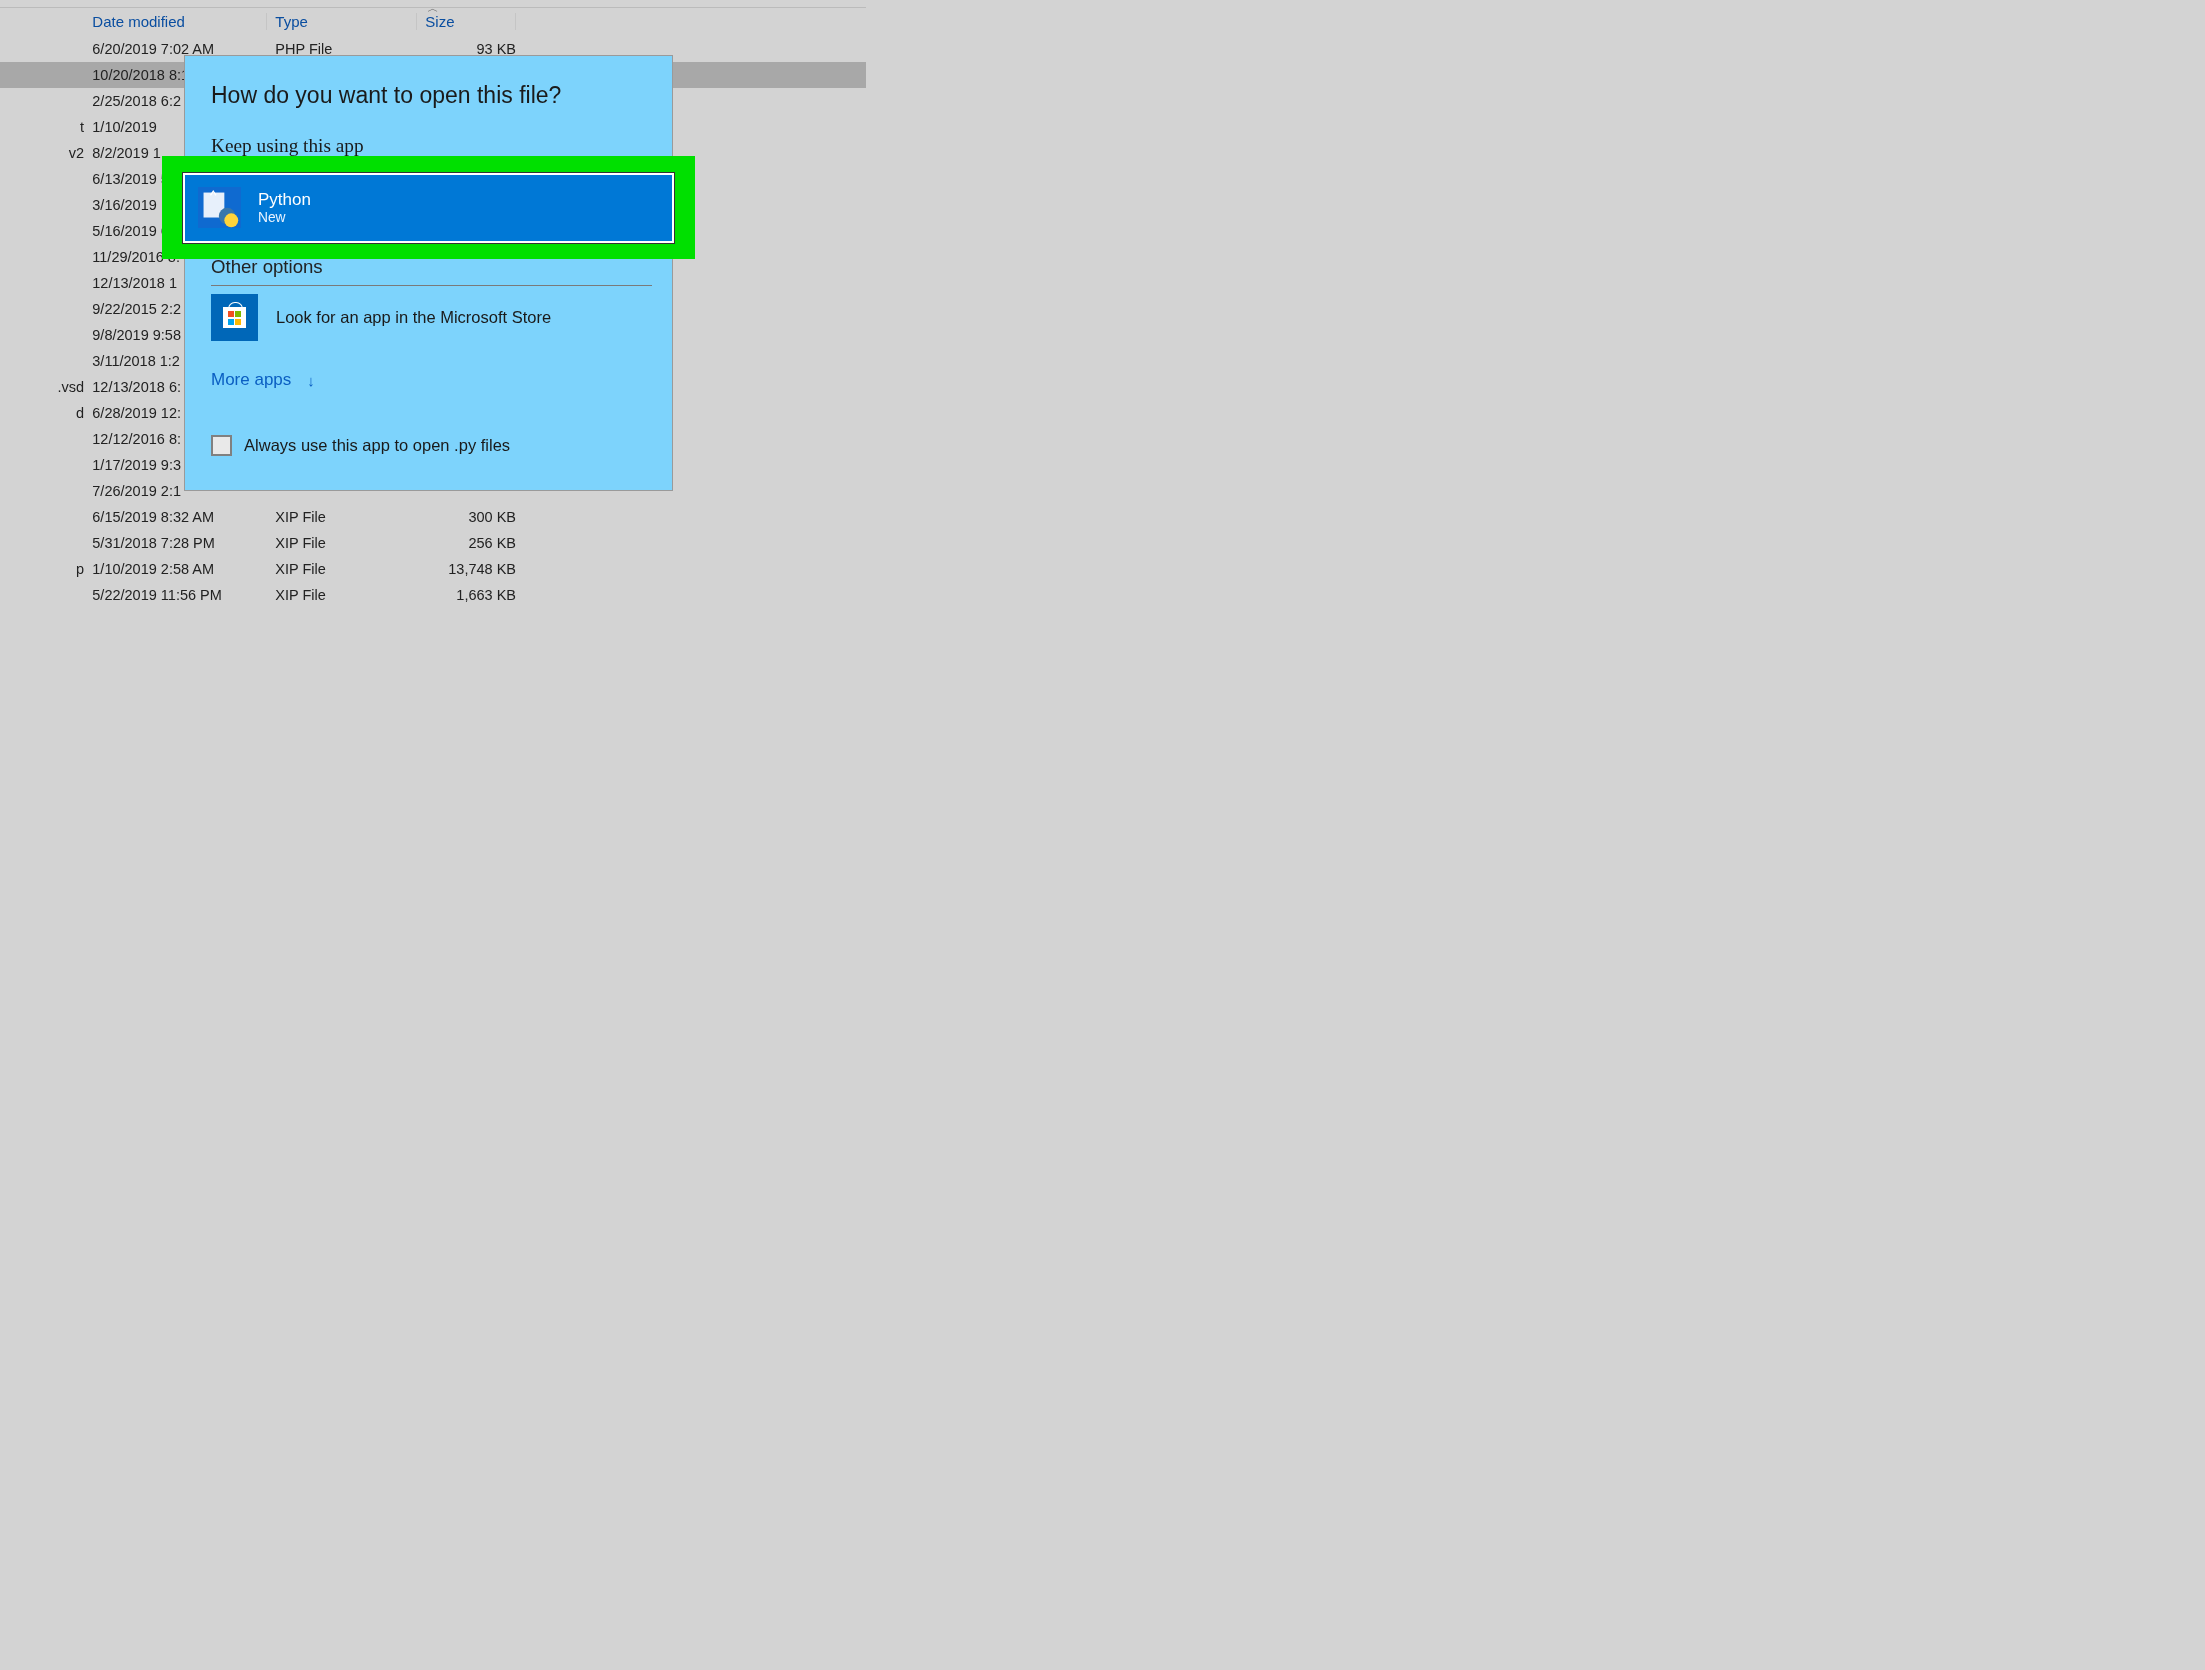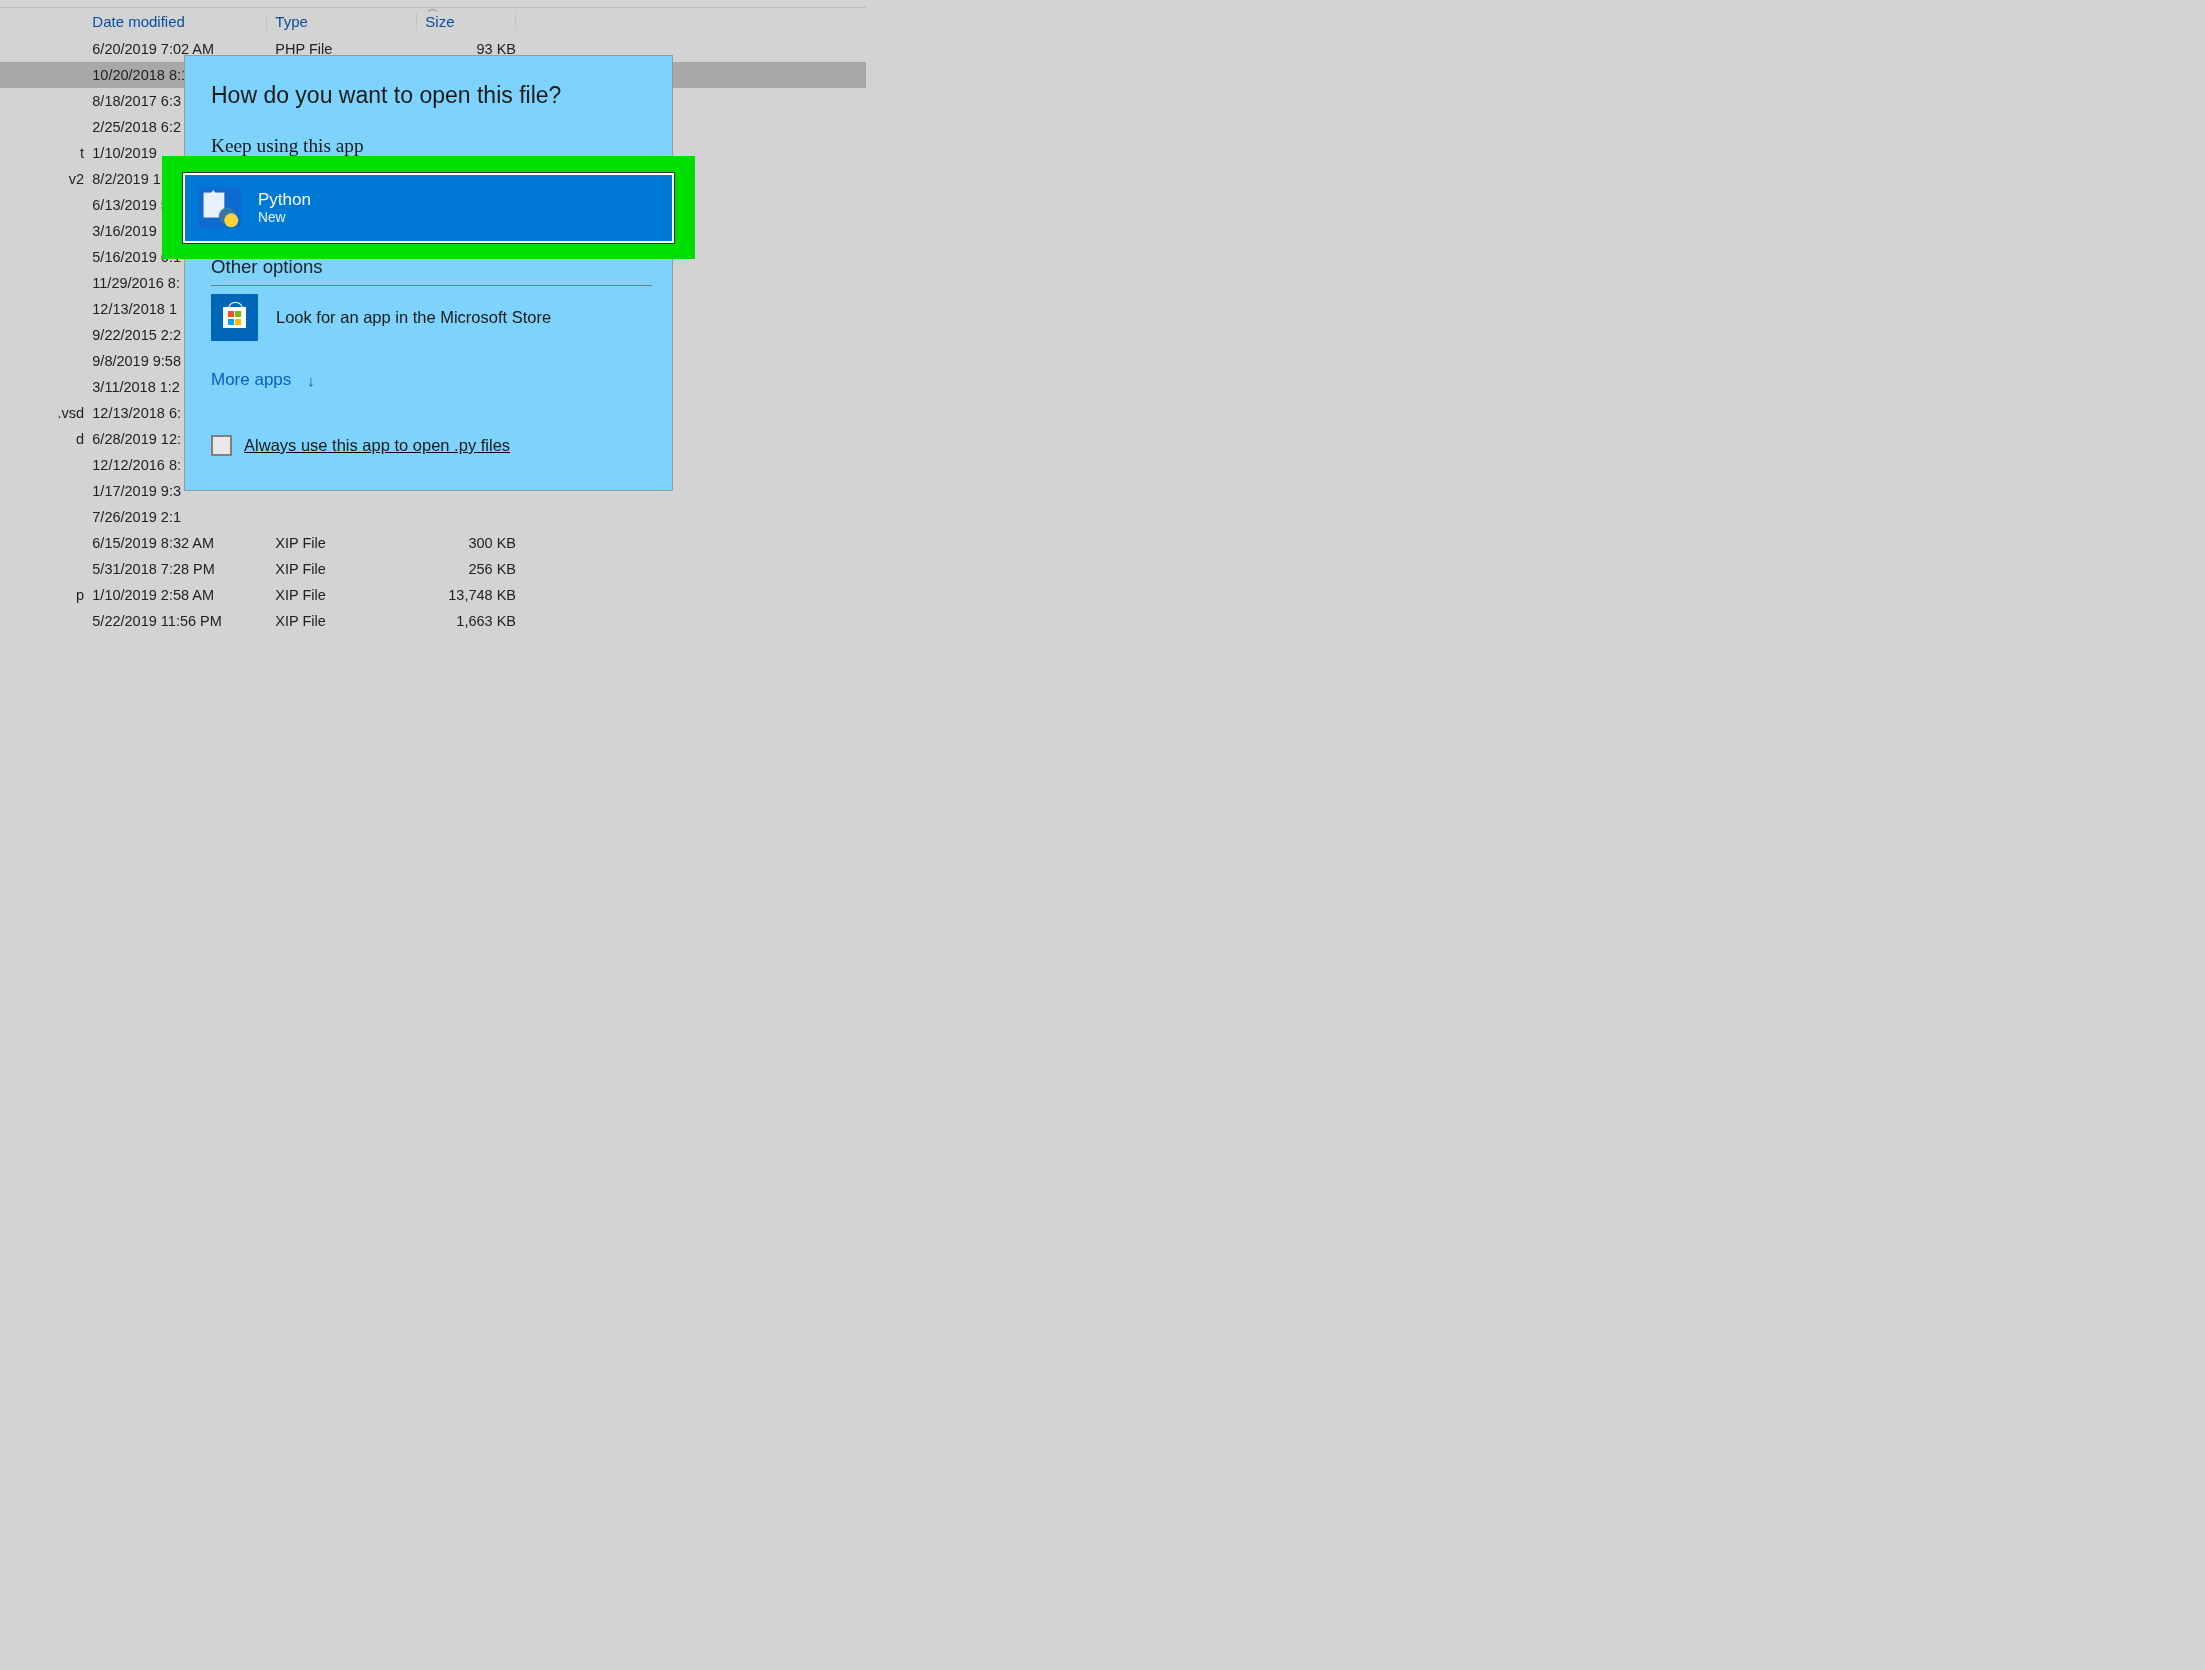--- a/index.html
+++ b/index.html
@@ -222,21 +222,20 @@
   .down-arrow {
     font-size: 15px;
   }
   .always-row {
     position: absolute;
     left: 26px;
     top: 379px;
     display: flex;
     align-items: center;
     gap: 12.4px;
-    text-decoration: underline;
   }
   .checkbox {
     width: 20.7px;
     height: 20.7px;
     border: 2.1px solid #808080;
     background: #e9e9e9;
   }
   .always-label {
     font-size: 16.5px;
     color: #1a1a1a;
@@ -281,26 +280,20 @@
         <div class="fe-cell-size">93 KB</div>
       </div>
       <div class="fe-row selected">
         <div class="fe-cell-name"></div>
         <div class="fe-cell-date">10/20/2018 8:1</div>
         <div class="fe-cell-type"></div>
         <div class="fe-cell-size"></div>
       </div>
       <div class="fe-row">
         <div class="fe-cell-name"></div>
-        <div class="fe-cell-date">8/18/2017 6:3</div>
-        <div class="fe-cell-type"></div>
-        <div class="fe-cell-size"></div>
-      </div>
-      <div class="fe-row">
-        <div class="fe-cell-name"></div>
         <div class="fe-cell-date">2/25/2018 6:2</div>
         <div class="fe-cell-type"></div>
         <div class="fe-cell-size"></div>
       </div>
       <div class="fe-row">
         <div class="fe-cell-name">t</div>
         <div class="fe-cell-date">1/10/2019</div>
         <div class="fe-cell-type"></div>
         <div class="fe-cell-size"></div>
       </div>

